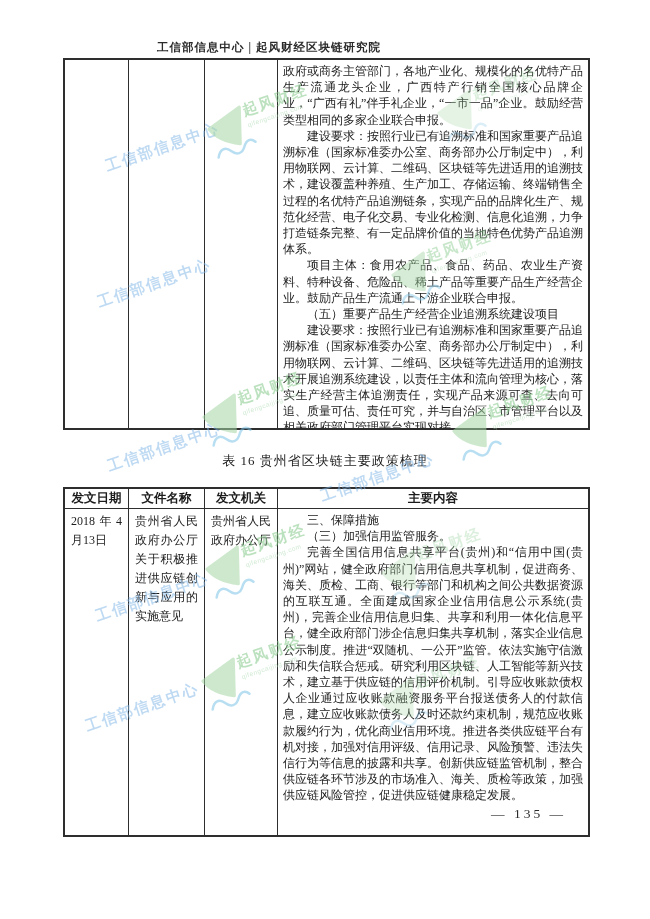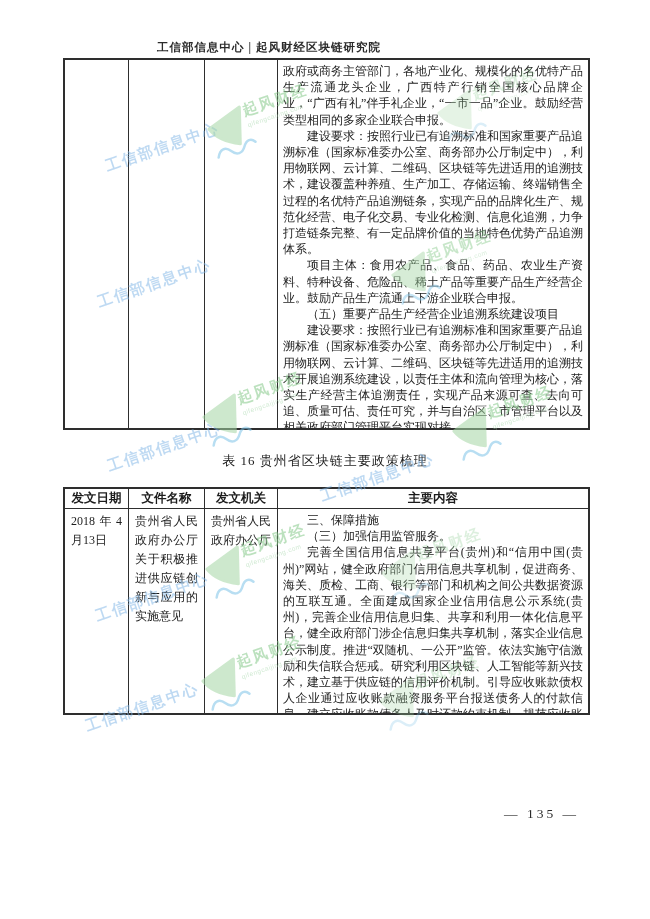--- a/index.html
+++ b/index.html
@@ -19,21 +19,21 @@
   }
   
   .tbl{
     position:absolute;left:63px;width:527px;
     border:2px solid #2e2e2e;
     display:flex;flex-direction:column;
     box-sizing:border-box;
     background:transparent;
   }
   .tbl1{top:58px;height:372px;}
-  .tbl2{top:487px;height:228px;}
+  .tbl2{top:487px;height:350px;}
   .trow{display:flex;flex:1;min-height:0;}
   .trow.thead{flex:0 0 19px;border-bottom:1.5px solid #2e2e2e;}
   .tcell{
     box-sizing:border-box;border-right:1.5px solid #2e2e2e;
     overflow:hidden;
   }
   .tcell:last-child{border-right:none;}
   .c1{width:64px;}
   .c2{width:76px;}
   .c3{width:73px;}
@@ -55,21 +55,21 @@
   .content-cell p{margin:0;padding:0;}
   .pindent{text-indent:2em;}
   
   .tbl-caption{
     position:absolute;top:452px;left:0;width:650px;
     text-align:center;font-size:13px;font-weight:normal;color:#1c1c1c;
     letter-spacing:1px;
   }
   
   .page-number{
-    position:absolute;top:806px;left:504px;
+    position:absolute;top:806px;left:491px;
     font-size:13.5px;color:#2b2b2b;letter-spacing:3px;
   }
   
   .wm{position:absolute;pointer-events:none;transform-origin:0 0;white-space:nowrap;z-index:5;}
   .wm-blue{
     font-size:15px;font-weight:bold;letter-spacing:2px;
     color:#7fb5e6;opacity:.5;transform:rotate(-19deg);
     font-family:"Liberation Sans","DejaVu Sans",sans-serif;
   }
   .wm-green{

